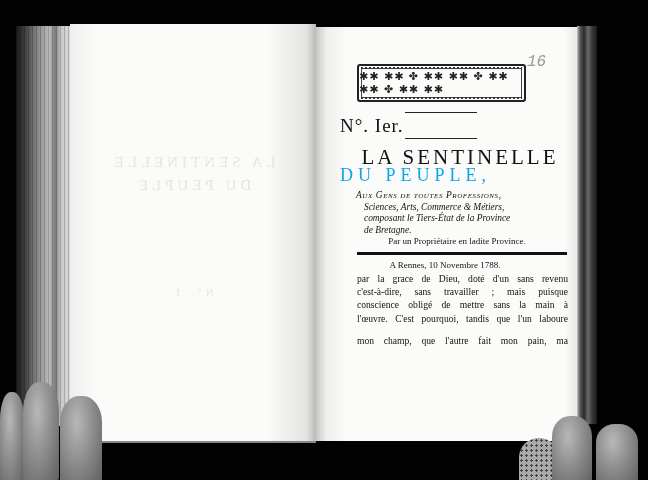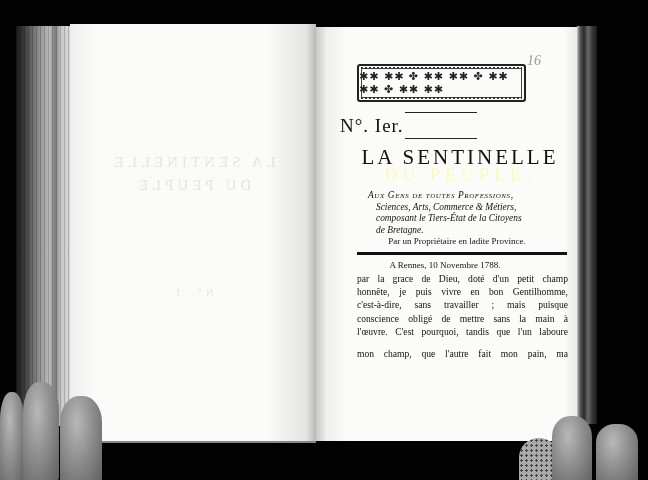--- a/index.html
+++ b/index.html
@@ -39,22 +39,22 @@
     }
 
     .bleed {
       position: absolute; left: 0; width: 100%; text-align: center;
       color: rgba(150,150,150,0.22); font-size: 15px; letter-spacing: 4px;
       transform: scaleX(-1);
     }
 
     
     .handwritten-num {
-      position: absolute; left: 527px; top: 53px; font-size: 14px; color: #999;
-      font-family: Liberation Serif, serif; font-style: italic;
+      position: absolute; left: 527px; top: 53px; font-size: 16px; color: #999;
+      font-family: Liberation Mono, monospace; font-style: italic;
     }
     .ornament {
       position: absolute; left: 357px; top: 64px; width: 165px; height: 34px;
       border: 2px solid #222; border-radius: 3px;
       box-shadow: inset 0 0 0 2px #fbfbf9, inset 0 0 0 3px #444;
       display: flex; align-items: center; justify-content: center;
       font-size: 11px; color: #222; letter-spacing: 1px;
       font-family: "DejaVu Sans", sans-serif;
     }
     .ornament::before, .ornament::after {
@@ -69,26 +69,26 @@
 
     .number {
       position: absolute; left: 340px; width: 240px; top: 115px; text-align: left;
       font-size: 19px; color: #111; letter-spacing: 1px;
     }
     .title1 {
       position: absolute; left: 340px; width: 240px; top: 145px; text-align: center;
       font-size: 21px; color: #111; letter-spacing: 3px;
     }
     .title2 {
-      position: absolute; left: 340px; width: 240px; top: 165px; text-align: center;
-      font-size: 18px; color: #fef9c3; letter-spacing: 5px;
+      position: absolute; left: 340px; width: 240px; top: 165px; 
+      font-size: 18px; color: #0ea5e9; letter-spacing: 5px;
     }
     .subtitle {
       position: absolute; left: 356px; width: 210px; top: 190px;
-      font-style: italic; font-size: 9.4px; line-height: 11.5px; color: #111; margin-left: 12px;
+      font-style: italic; font-size: 9.4px; line-height: 11.5px; color: #111;
     }
     .subtitle .l { display: block; white-space: nowrap; }
     .subtitle .l.indent { padding-left: 8px; }
     .sc { font-variant: small-caps; letter-spacing: 0.6px; }
     .author {
       position: absolute; left: 340px; width: 234px; top: 236px; text-align: center;
       font-size: 9px; color: #111;
     }
     .dateline {
       position: absolute; left: 320px; width: 240px; top: 260px; text-align: center;
@@ -137,33 +137,32 @@
   <div class="rule" style="left:405px;top:112px;width:72px;"></div>
   <div class="number">N°. Ier.</div>
   <div class="rule" style="left:405px;top:138px;width:72px;"></div>
 
   <div class="title1">LA SENTINELLE</div>
   <div class="title2">DU PEUPLE,</div>
 
   <div class="subtitle">
     <span class="l sc">Aux Gens de toutes Professions,</span>
     <span class="l indent">Sciences, Arts, Commerce &amp; Métiers,</span>
-    <span class="l indent">composant le Tiers-État de la Citoyens</span>
+    <span class="l indent">composant le Tiers-État de la Province</span>
     <span class="l indent">de Bretagne.</span>
   </div>
 
   <div class="author">Par un Propriétaire en ladite Province.</div>
 
   <div class="rule thick" style="left:357px;top:252px;width:210px;"></div>
 
   <div class="dateline">A Rennes, 10 Novembre 1788.</div>
 
   <div class="body-text">
-    <span class="ln">par la grace de Dieu, doté d'un petit champ</span>
-    <span class="ln">honnête, je puis vivre en bon Gentilhomme,</span>
+    <span class="ln">par la grace de Dieu, doté d'un sans revenu</span>
     <span class="ln">c'est-à-dire, sans travailler ; mais puisque</span>
     <span class="ln">conscience obligé de mettre sans la main à</span>
     <span class="ln">l'œuvre. C'est pourquoi, tandis que l'un laboure</span>
     <span class="ln last">mon champ, que l'autre fait mon pain, ma</span>
   </div>
 
   <div class="glove" style="left:0px;top:392px;width:24px;height:92px;"></div>
   <div class="glove" style="left:23px;top:382px;width:36px;height:100px;"></div>
   <div class="glove" style="left:60px;top:396px;width:42px;height:88px;"></div>
   <div class="glove-dotted"></div>

